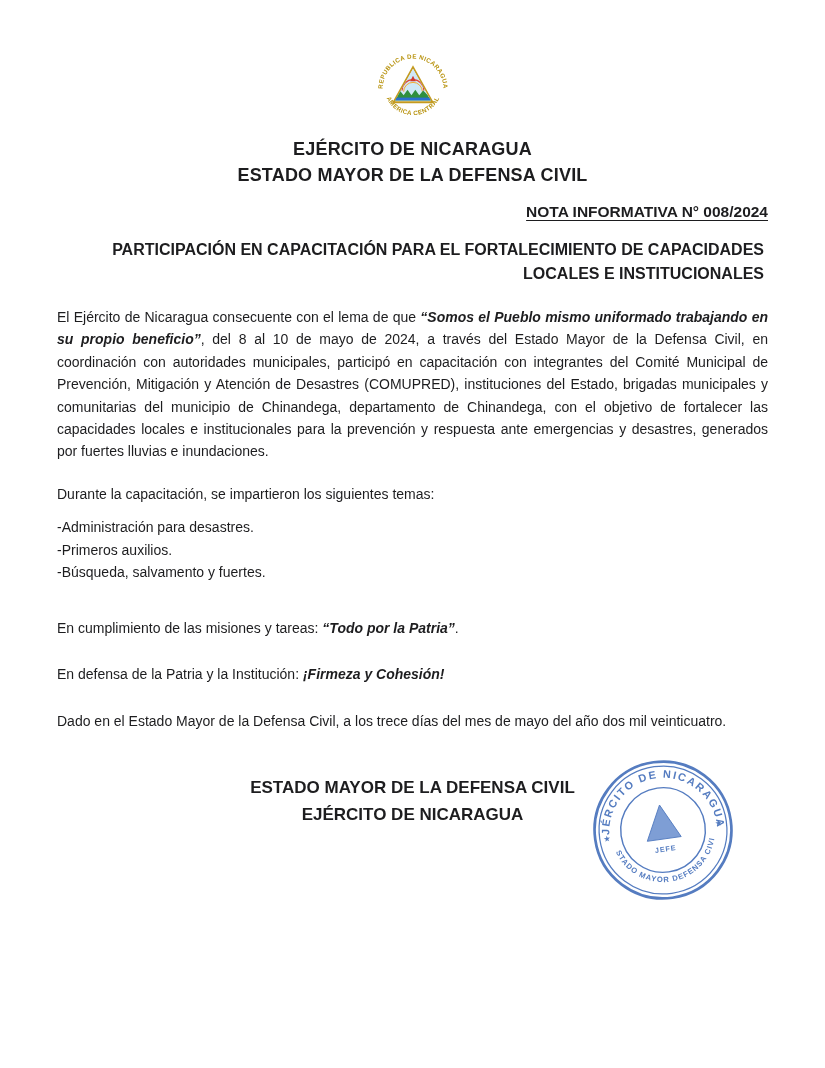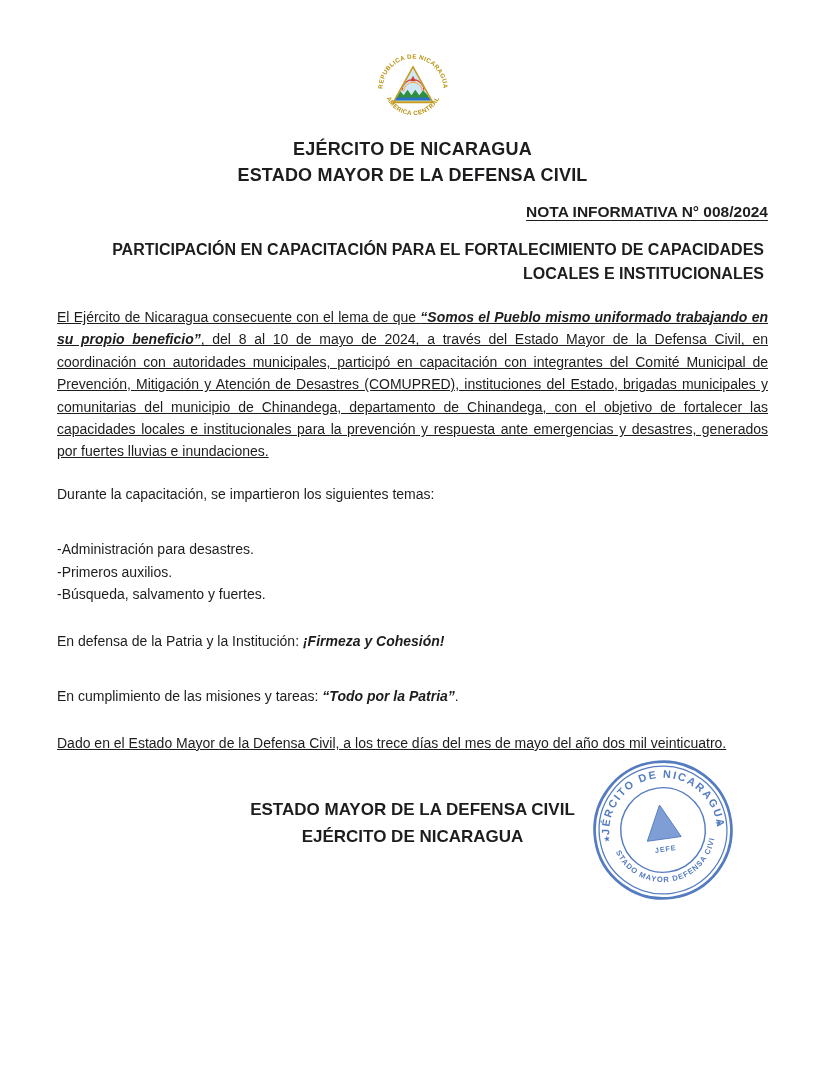--- a/index.html
+++ b/index.html
@@ -29,23 +29,23 @@
     text-align: right; margin-top: 15px;
     font-weight: bold; font-size: 15.5px;
     text-decoration: underline; text-underline-offset: 3px;
   }
   .doc-title {
     text-align: right; margin-top: 17px;
     font-weight: bold; font-size: 16px; line-height: 24px;
     padding: 0 4px;
   }
   .body-text { font-size: 14px; line-height: 22.4px; margin-top: 20px; }
-  .justify { text-align: justify; text-decoration: underline; }
+  .justify { text-align: justify; }
   .bi { font-weight: bold; font-style: italic; }
-  .topics { margin-top: 33px; font-size: 14px; line-height: 22.6px; }
+  .topics { margin-top: 11px; font-size: 14px; line-height: 22.6px; }
   .gap-lg { margin-top: 33px; }
   .gap-md { margin-top: 24px; }
   .footer-sign {
     text-align: center; font-weight: bold;
     font-size: 17px; line-height: 27px; margin-top: 42px;
   }
   .stamp {
     position: absolute; left: 591px; top: 758px;
     width: 144px; height: 144px;
     transform: rotate(-8deg);
@@ -99,23 +99,23 @@
   <p class="body-text justify"><span>El Ejército de Nicaragua consecuente con el lema de que </span><span class="bi">“Somos el Pueblo mismo uniformado trabajando en su propio beneficio”</span><span>, del 8 al 10 de mayo de 2024, a través del Estado Mayor de la Defensa Civil, en coordinación con autoridades municipales, participó en capacitación con integrantes del Comité Municipal de Prevención, Mitigación y Atención de Desastres (COMUPRED), instituciones del Estado, brigadas municipales y comunitarias del municipio de Chinandega, departamento de Chinandega, con el objetivo de fortalecer las capacidades locales e institucionales para la prevención y respuesta ante emergencias y desastres, generados por fuertes lluvias e inundaciones.</span></p>
 
   <p class="body-text">Durante la capacitación, se impartieron los siguientes temas:</p>
 
   <div class="topics">
     <div>-Administración para desastres.</div>
     <div>-Primeros auxilios.</div>
     <div>-Búsqueda, salvamento y fuertes.</div>
   </div>
 
+  <p class="body-text gap-lg"><span>En cumplimiento de las misiones y tareas: </span><span class="bi">“Todo por la Patria”</span><span>.</span></p>
+
   <p class="body-text gap-md"><span>En defensa de la Patria y la Institución: </span><span class="bi">¡Firmeza y Cohesión!</span></p>
-
-  <p class="body-text gap-lg"><span>En cumplimiento de las misiones y tareas: </span><span class="bi">“Todo por la Patria”</span><span>.</span></p>
 
   <p class="body-text justify gap-md">Dado en el Estado Mayor de la Defensa Civil, a los trece días del mes de mayo del año dos mil veinticuatro.</p>
 
   <div class="footer-sign">
     <div>ESTADO MAYOR DE LA DEFENSA CIVIL</div>
     <div>EJÉRCITO DE NICARAGUA</div>
   </div>
 
   <div class="stamp">
     <svg viewBox="0 0 160 160" aria-hidden="true">

